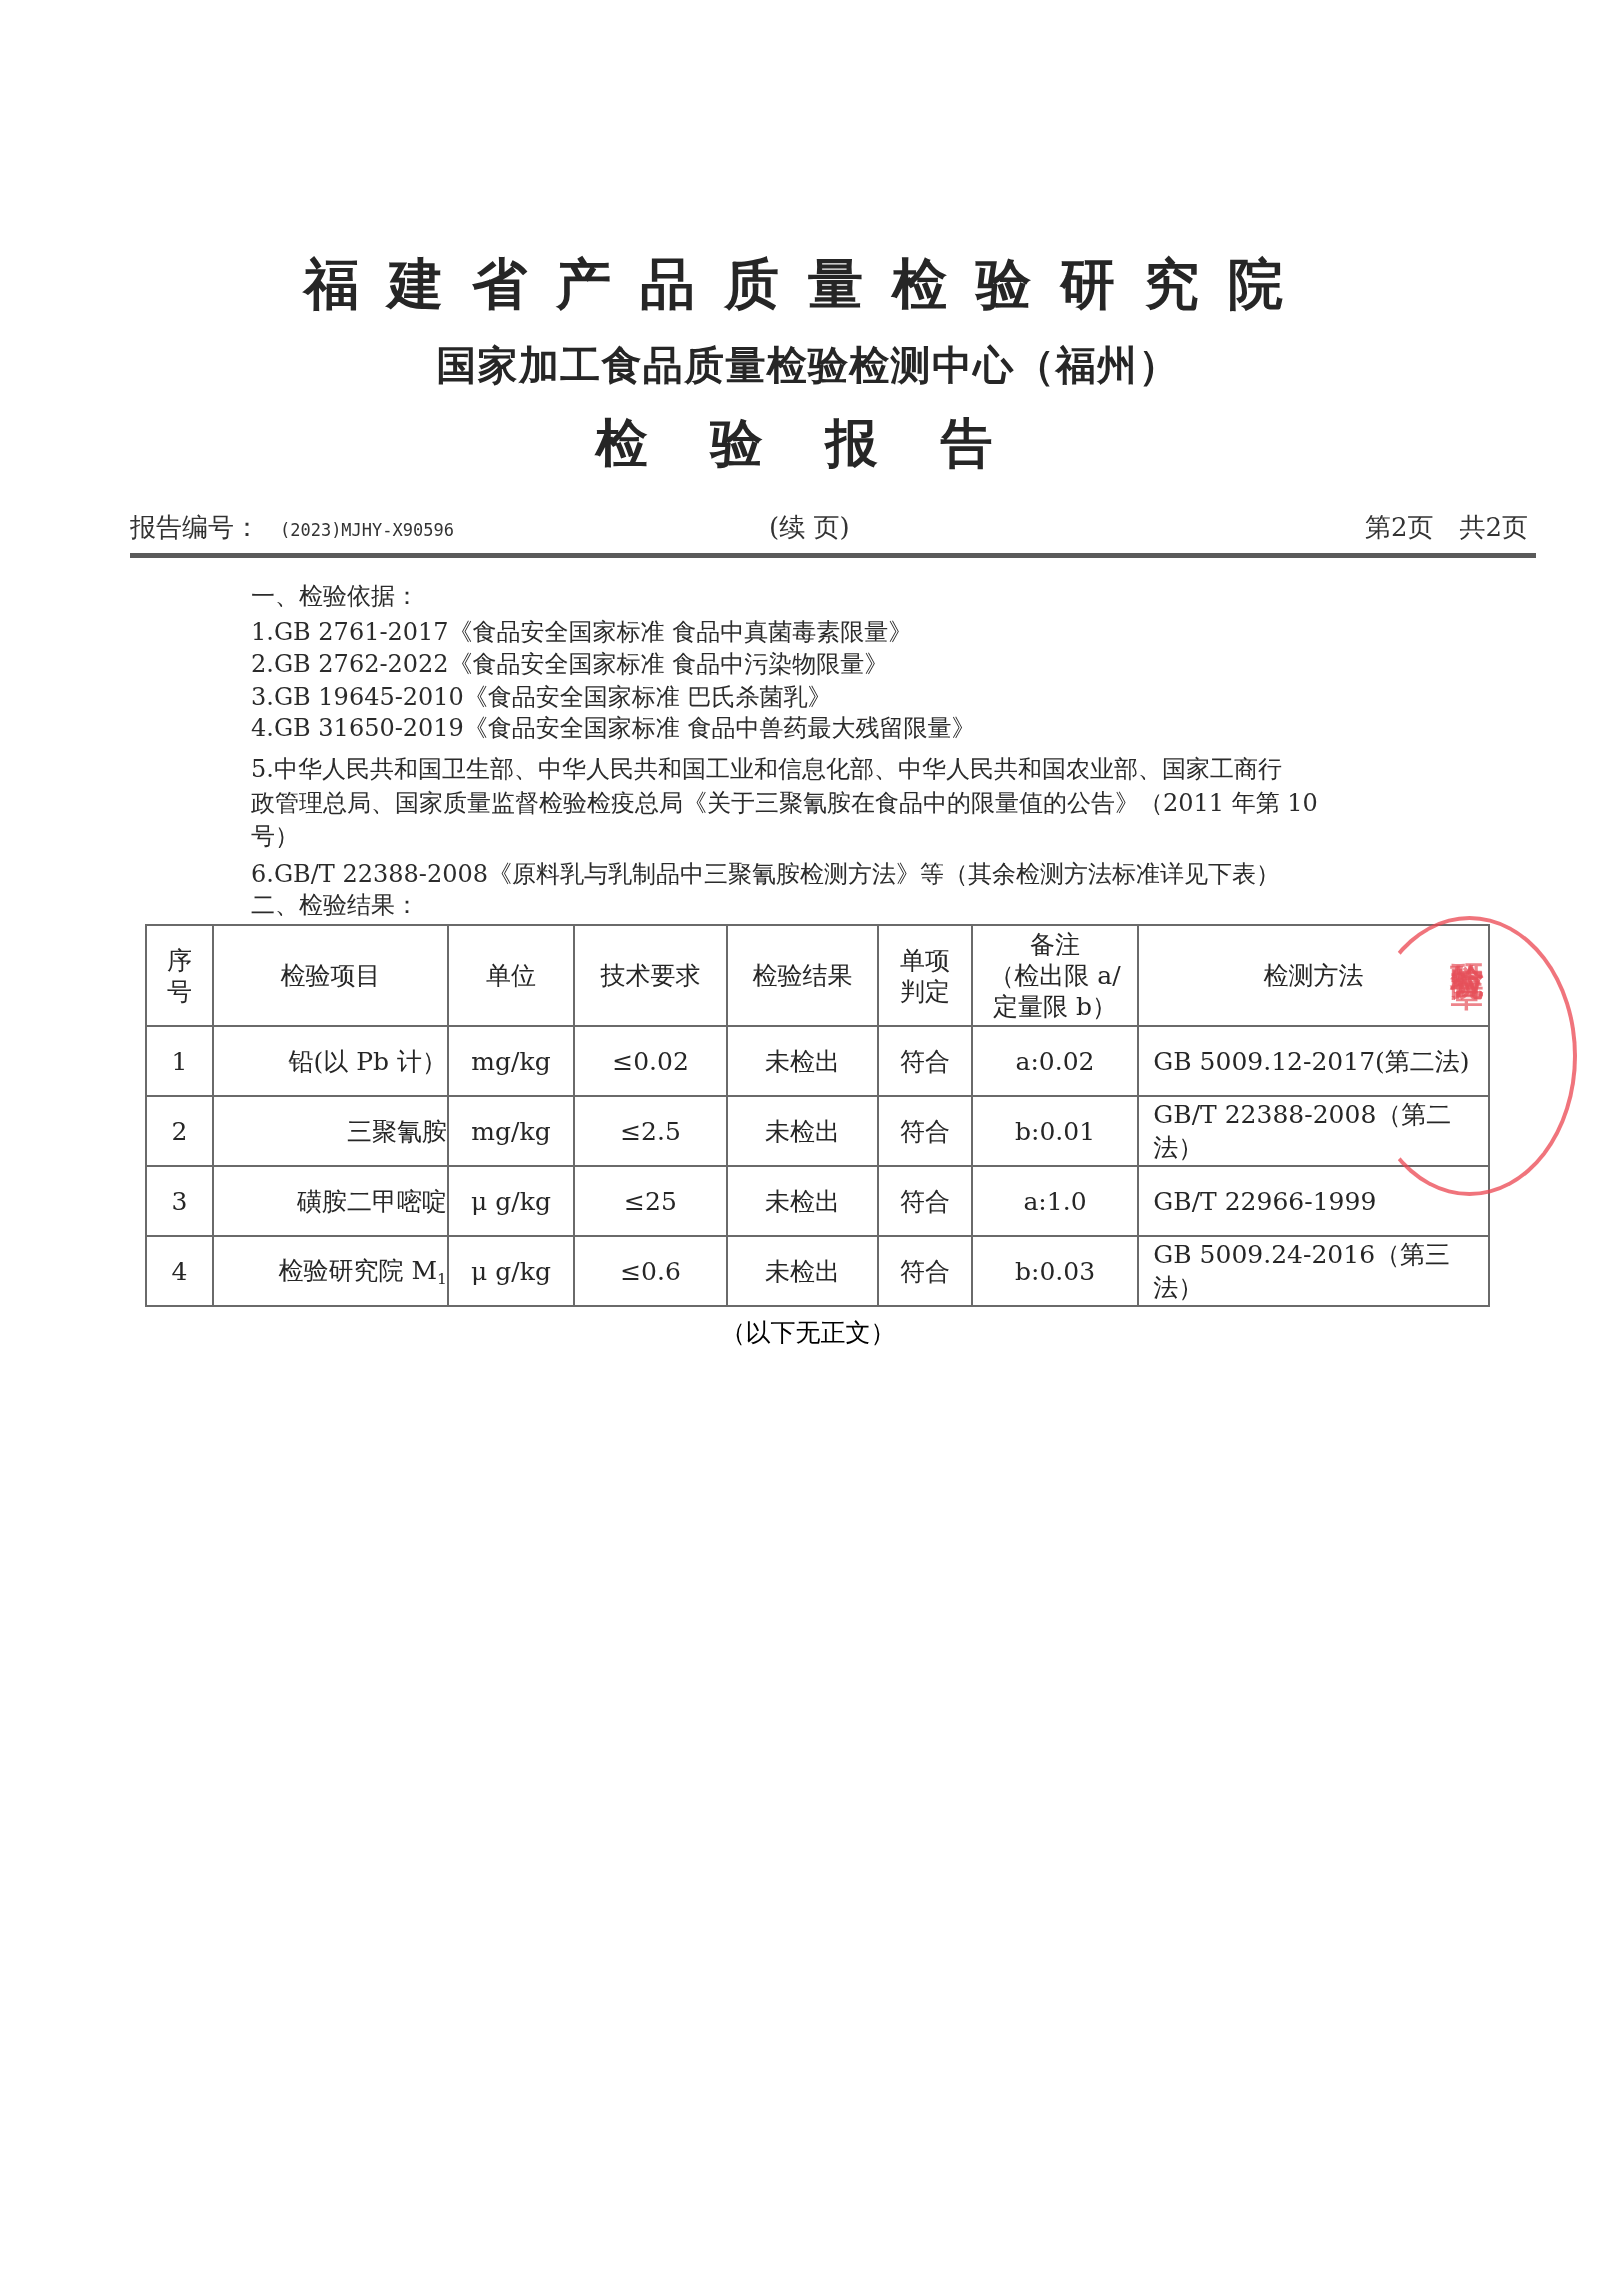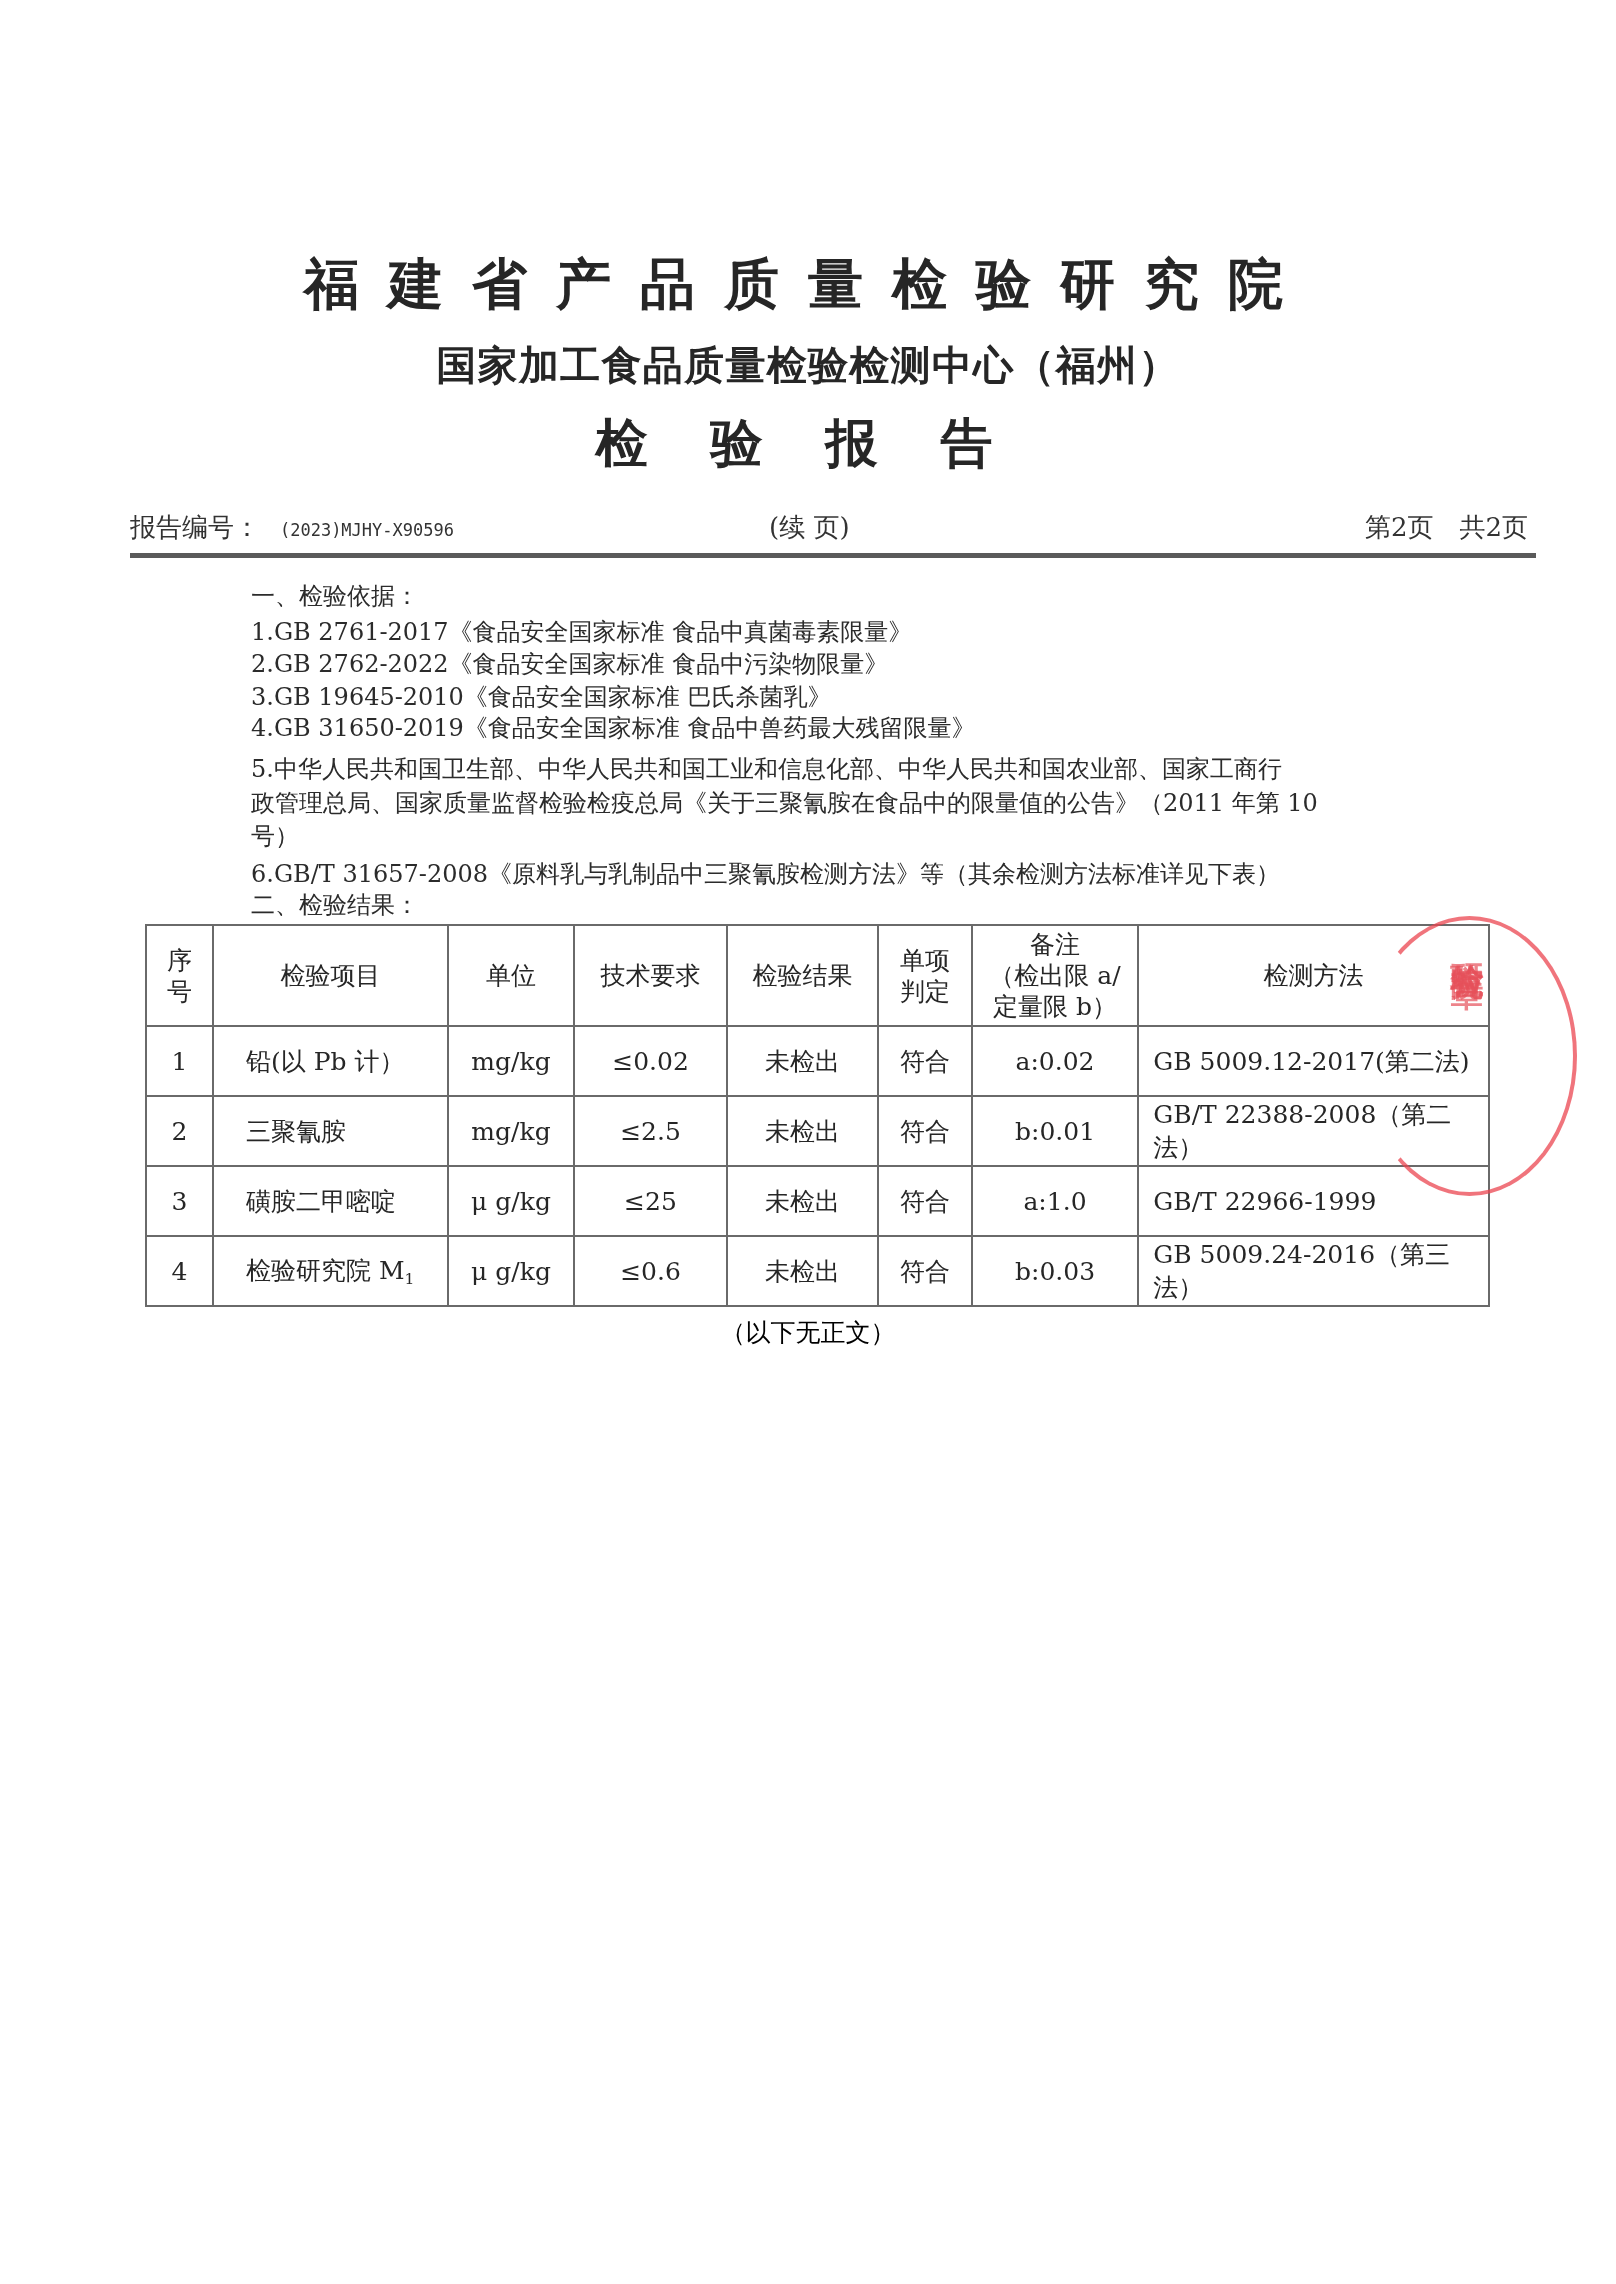--- a/index.html
+++ b/index.html
@@ -17,21 +17,21 @@
   .hdr-mid{left:769px;}
   .hdr-right{right:88px;}
   .rule{left:130px;top:553px;width:1406px;height:5.2px;background:#5a5a5a;}
   .sec{left:251px;font-size:24px;line-height:33px;color:#2b2b2b;white-space:nowrap;}
   table.res{position:absolute;left:145px;top:924px;width:1344px;border-collapse:collapse;
             font-size:25px;color:#262626;table-layout:fixed;}
   table.res td, table.res th{border:2px solid #6a6a6a;text-align:center;vertical-align:middle;
             font-weight:normal;padding:0;}
   table.res th{height:99px;line-height:31px;}
   table.res td{height:68px;}
-  table.res td.left{text-align:left;padding-left:32px;}
+  table.res td.left{text-align:right;padding-left:32px;}
   table.res td.mleft{text-align:left;padding-left:14.3px;}
   .sub{font-size:15.6px;vertical-align:-5.2px;}
   .foot{left:0;width:1616px;top:1316px;text-align:center;font-size:25px;line-height:33px;color:#000000;}
   .stamp{left:1362px;top:916px;width:215px;height:280px;border:4.6px solid rgba(235,70,80,0.75);
          border-radius:50%;border-left-color:transparent;box-sizing:border-box;pointer-events:none;}
   .stamp-text{left:1395px;top:938px;width:91px;font-size:33px;line-height:38px;color:rgba(230,80,90,0.7);
          font-family:"DejaVu Sans",sans-serif;font-weight:bold;writing-mode:vertical-rl;pointer-events:none;}
 </style>
 </head>
 <body>
@@ -49,21 +49,21 @@
 <div class="abs rule"></div>
 
 <div class="abs sec" style="top:580px;">一、检验依据：</div>
 <div class="abs sec" style="top:616px;">1.GB 2761-2017《食品安全国家标准  食品中真菌毒素限量》</div>
 <div class="abs sec" style="top:648px;">2.GB 2762-2022《食品安全国家标准  食品中污染物限量》</div>
 <div class="abs sec" style="top:681px;">3.GB 19645-2010《食品安全国家标准  巴氏杀菌乳》</div>
 <div class="abs sec" style="top:712px;">4.GB 31650-2019《食品安全国家标准  食品中兽药最大残留限量》</div>
 <div class="abs sec" style="top:753px;">5.中华人民共和国卫生部、中华人民共和国工业和信息化部、中华人民共和国农业部、国家工商行</div>
 <div class="abs sec" style="top:787px;">政管理总局、国家质量监督检验检疫总局《关于三聚氰胺在食品中的限量值的公告》（2011 年第 10</div>
 <div class="abs sec" style="top:820px;">号）</div>
-<div class="abs sec" style="top:858px;">6.GB/T 31657-2008《原料乳与乳制品中三聚氰胺检测方法》等（其余检测方法标准详见下表）</div>
+<div class="abs sec" style="top:858px;">6.GB/T 22388-2008《原料乳与乳制品中三聚氰胺检测方法》等（其余检测方法标准详见下表）</div>
 
 <div class="abs sec" style="top:889px;">二、检验结果：</div>
 
 <table class="res">
   <colgroup>
     <col style="width:67px">
       <col style="width:235px">
       <col style="width:126px">
       <col style="width:153px">
     <col style="width:151px">

